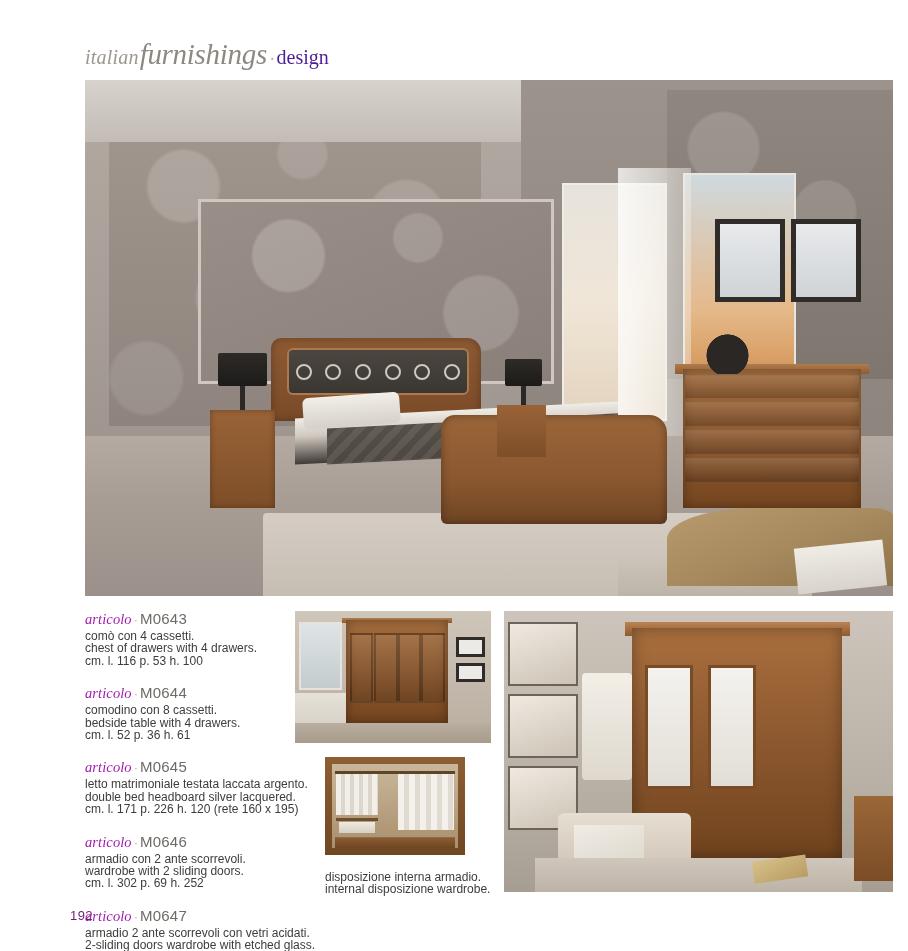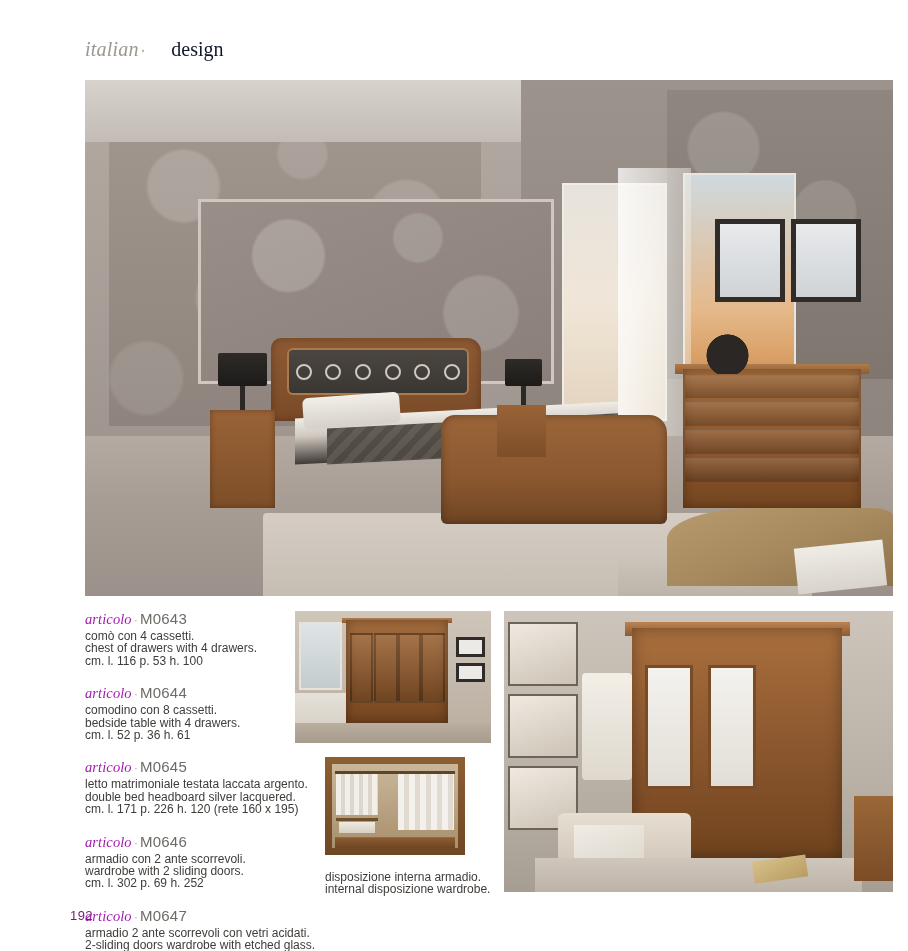--- a/index.html
+++ b/index.html
@@ -40,22 +40,21 @@
     margin: 0 1px;
   }
   .mast-dot {
     font-size: 20px;
     color: #b9b2a9;
     margin: 0 1px;
   }
   .mast-design {
     font-family: "Liberation Serif", serif;
     font-size: 20px;
-    color: #0f172a;
-    margin-left: 24px;
+    color: #4c1d95;
   }
 
   
   .hero {
     position: absolute;
     left: 85px;
     top: 80px;
     width: 808px;
     height: 516px;
     overflow: hidden;
@@ -344,20 +343,21 @@
     font-size: 13px;
     color: #701a75;
     letter-spacing: 0.4px;
   }
 </style>
 </head>
 <body>
 
 <div class="masthead">
   <span class="mast-ital">italian</span>
+  <span class="mast-script">furnishings</span>
   <span class="mast-dot">·</span>
   <span class="mast-design">design</span>
 </div>
 
 <div class="hero">
   <div class="hero-wall-left"></div>
   <div class="hero-wall-pattern"></div>
   <div class="hero-ceiling"></div>
   <div class="hero-wall-right"></div>
   <div class="hero-wall-right-pattern"></div>

